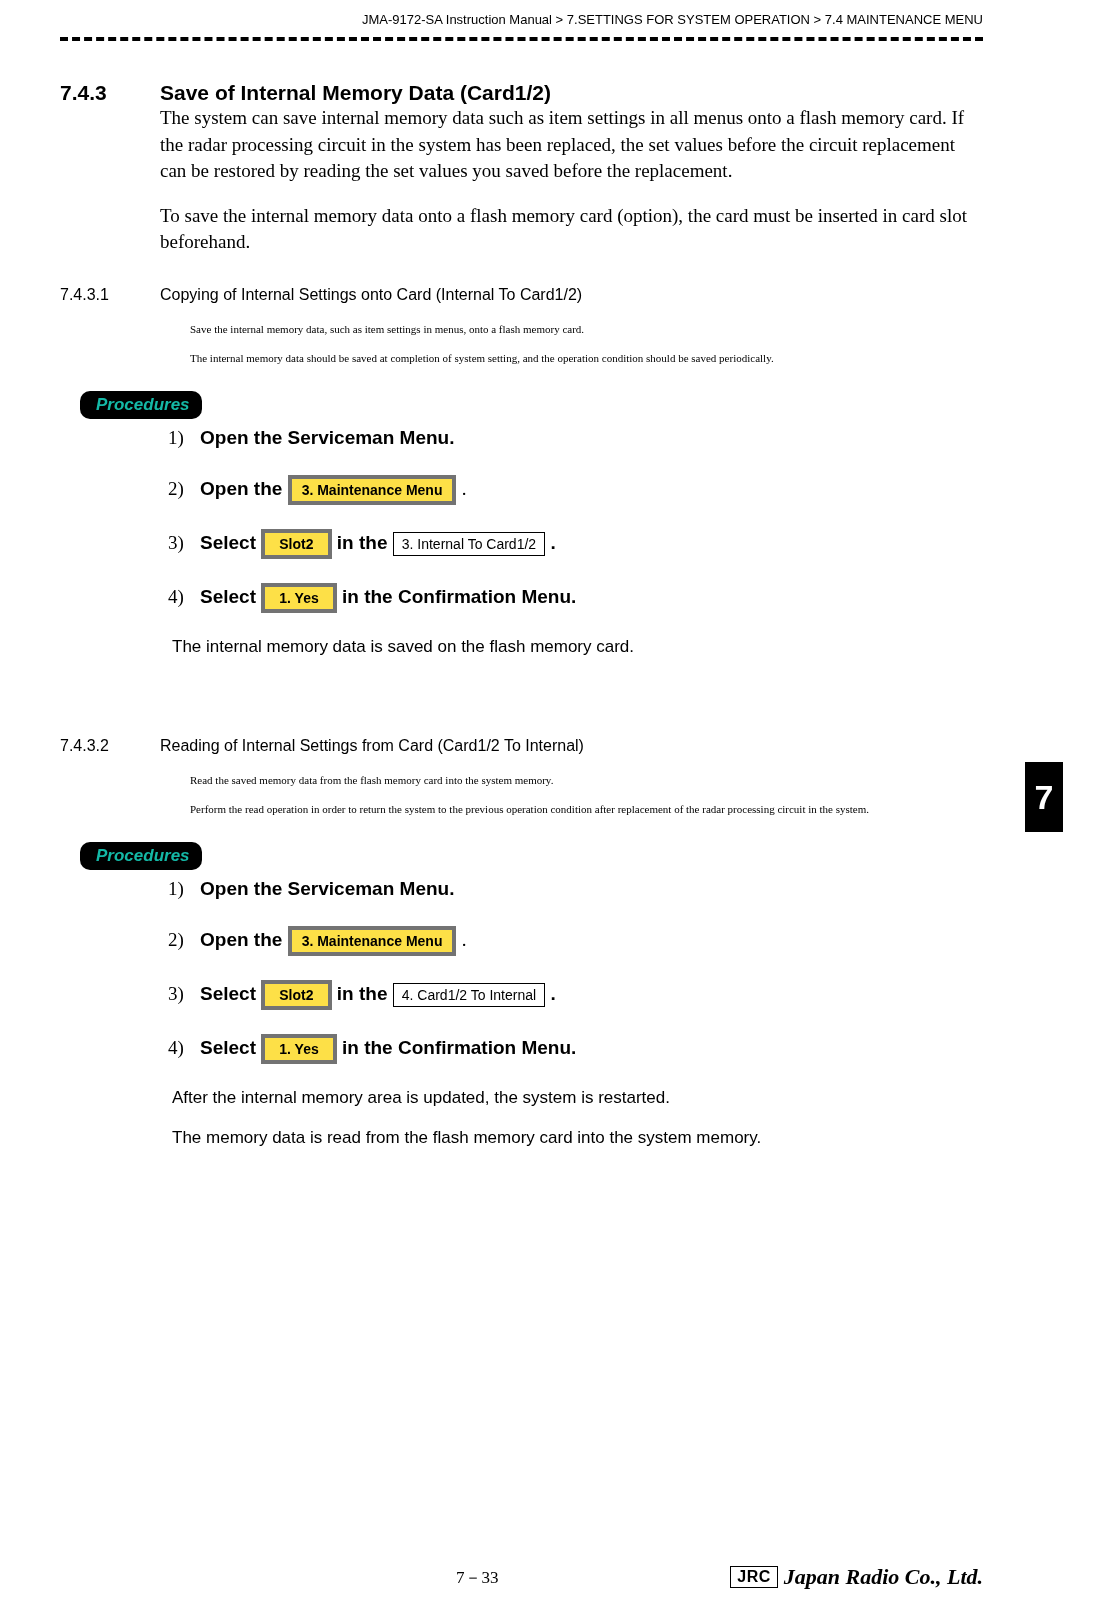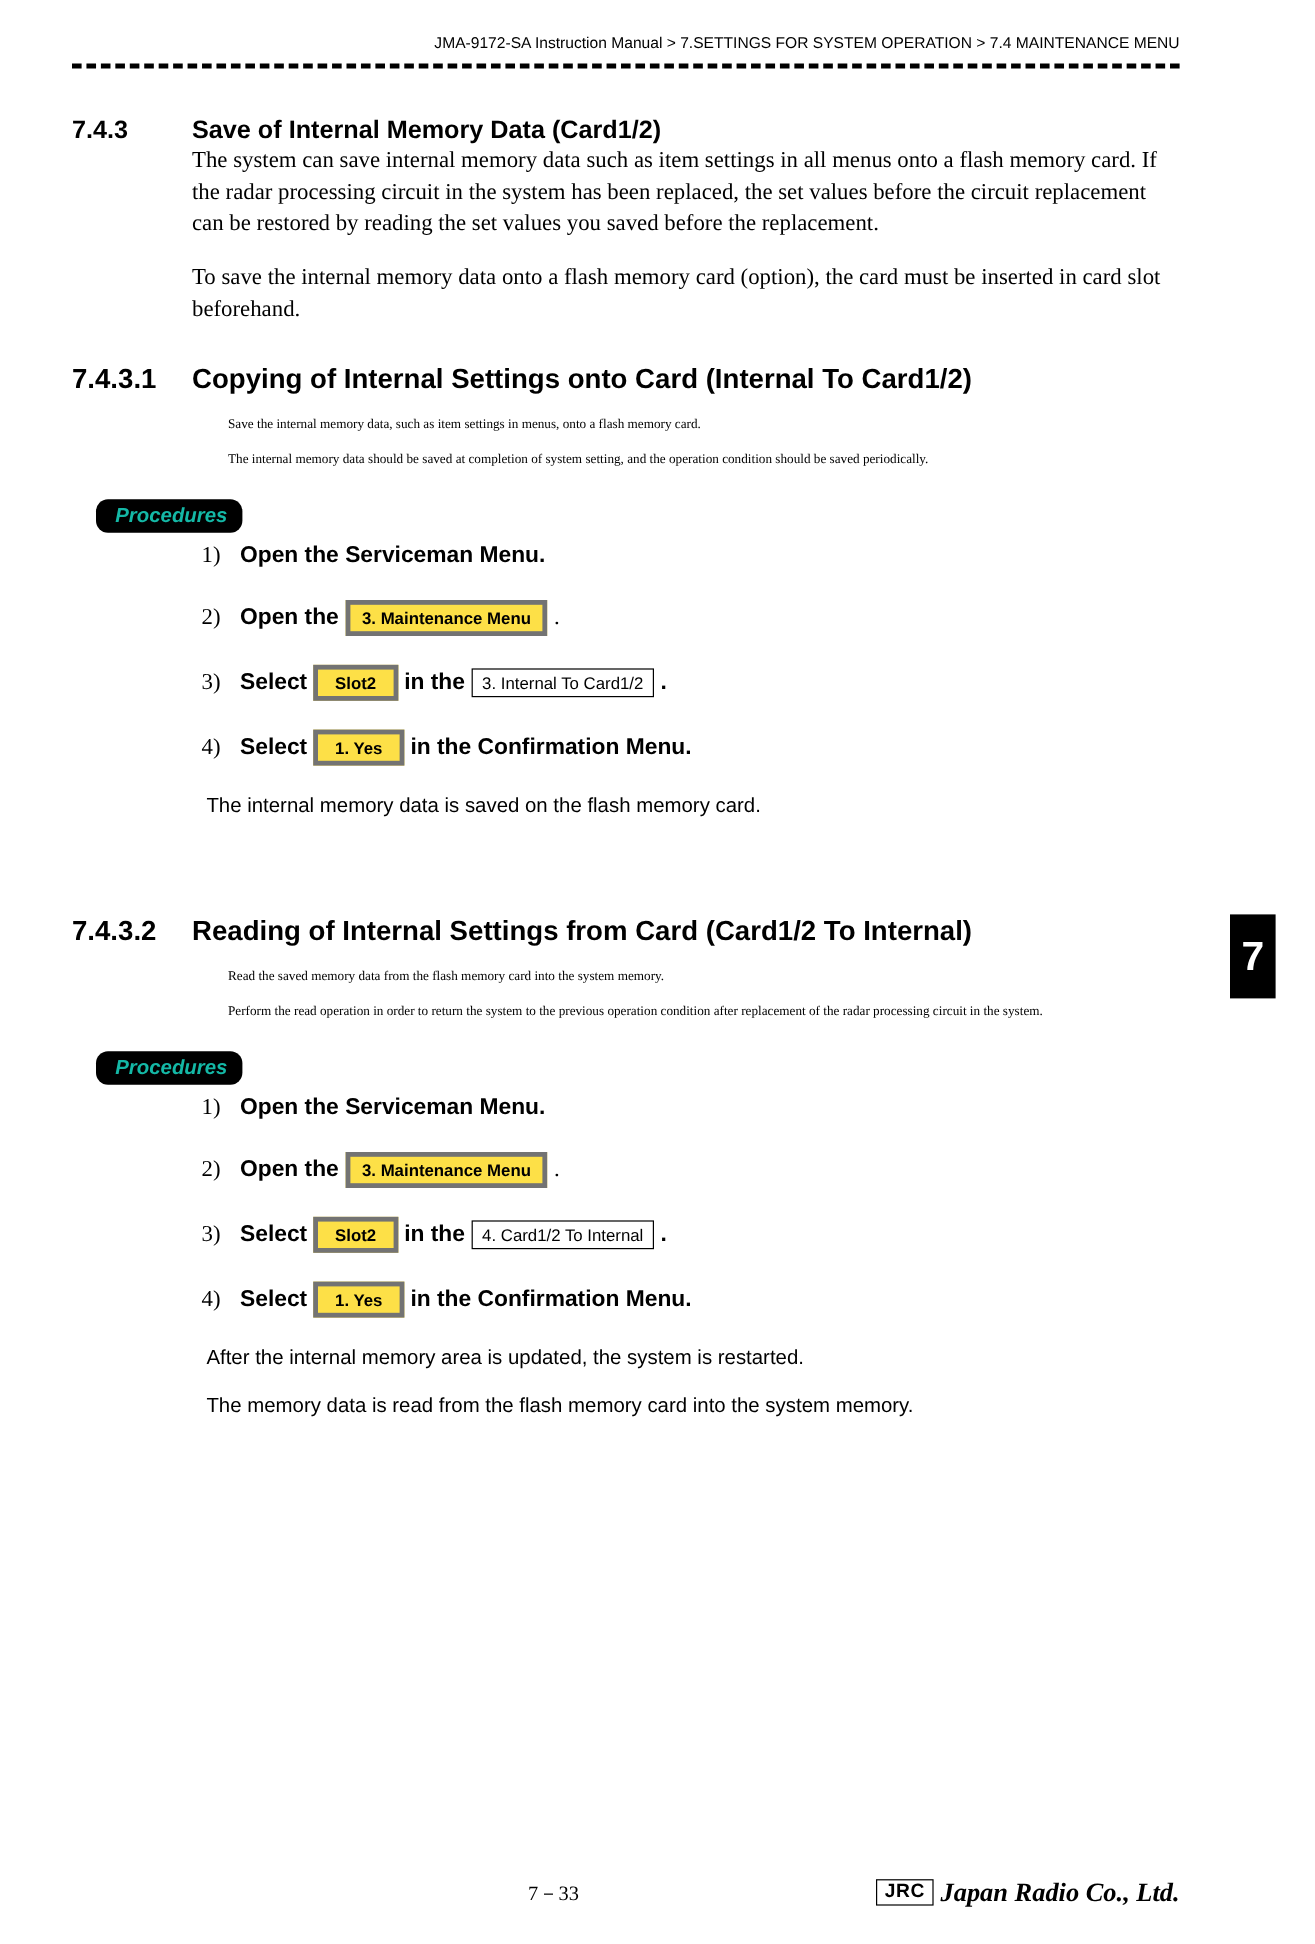--- a/index.html
+++ b/index.html
@@ -7,21 +7,21 @@
     padding: 0;
     font-family: Arial, Helvetica, sans-serif;
     background: #fff;
     color: #000;
   }
   .page {
     width: 1063px;
     height: 1620px;
     position: relative;
     box-sizing: border-box;
-    padding: 16px 80px 0 60px;
+    padding: 0 80px 0 60px;
   }
   .header {
     text-align: right;
     font-size: 13px;
     padding-top: 12px;
     padding-bottom: 6px;
   }
   .dashed-line {
     border: none;
     border-top: 4px dashed #000;
@@ -31,22 +31,22 @@
     font-size: 21px;
     font-weight: bold;
     display: flex;
   }
   .sec-num {
     display: inline-block;
     width: 100px;
     flex: 0 0 100px;
   }
   .sub-title {
-    font-size: 23px;
-    font-weight: bold;
+    font-size: 16px;
+    font-weight: normal;
     display: flex;
     margin: 30px 0 18px 0;
   }
   .body-text {
     margin-left: 100px;
     font-family: Georgia, 'Times New Roman', serif;
     font-size: 19px;
     line-height: 1.4;
     margin-bottom: 18px;
   }
@@ -132,21 +132,21 @@
     font-size: 34px;
     font-weight: bold;
     display: flex;
     align-items: center;
     justify-content: center;
     font-family: Arial, Helvetica, sans-serif;
   }
   .footer {
     position: absolute;
     bottom: 30px;
-    left: 60px;
+    left: 76px;
     right: 80px;
     display: flex;
     justify-content: space-between;
     align-items: center;
   }
   .page-num {
     font-family: Georgia, 'Times New Roman', serif;
     font-size: 17px;
     margin-left: 380px;
   }

